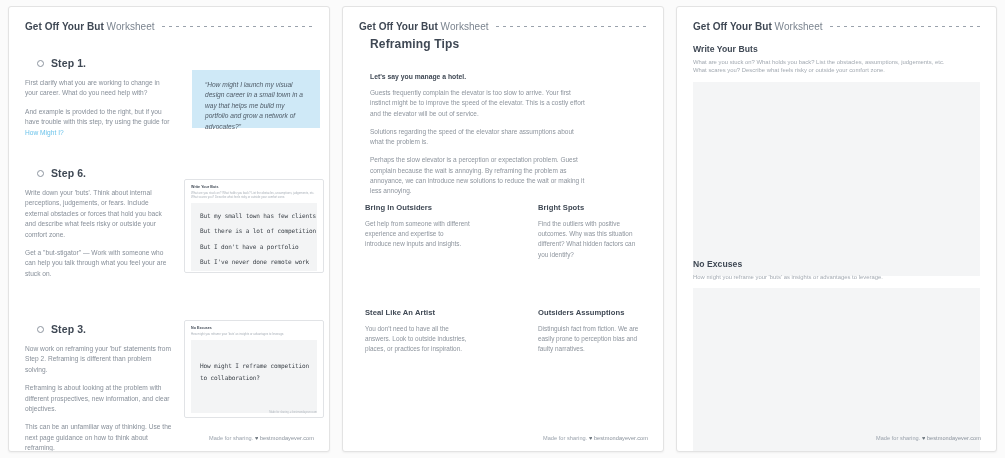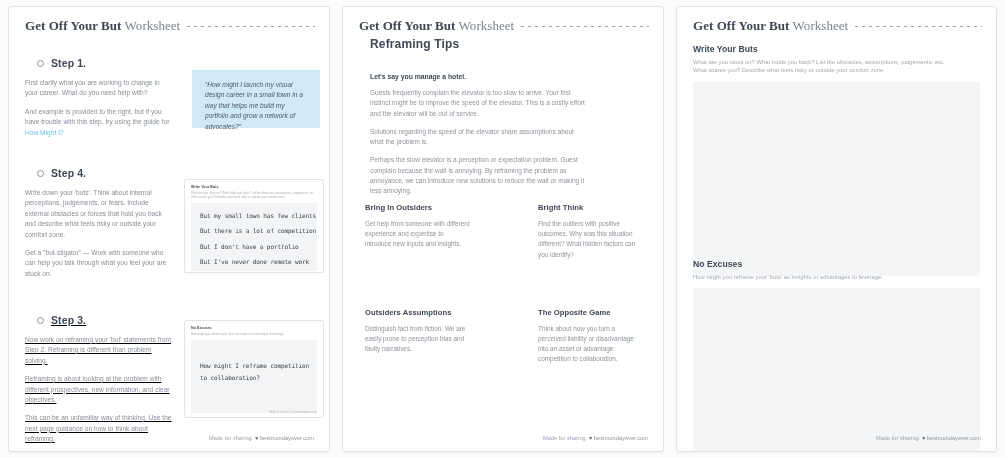--- a/index.html
+++ b/index.html
@@ -34,26 +34,25 @@
   .pg-header {
     position: absolute;
     top: 13px;
     left: 16px;
     right: 14px;
     display: flex;
     align-items: center;
     height: 12px;
   }
   .pg-header .brand {
-    font-size: 13px;
+    font-size: 10px;
     font-weight: bold;
     color: #3f4854;
     white-space: nowrap;
     letter-spacing: 0.05px;
-    font-family: Liberation Serif, serif;
   }
   .pg-header .brand .light {
     font-weight: normal;
     color: #7b848f;
   }
   .dots {
     flex: 1;
     height: 1px;
     margin-left: 7px;
     margin-top: 1px;
@@ -285,40 +284,40 @@
       </div>
     </div>
 
     <div class="quote-box">
       <p>“How might I launch my visual design career in a small town in a way that helps me build my portfolio and grow a network of advocates?”</p>
     </div>
 
     <div class="step-block" style="top:160px;">
       <div class="step-head">
         <span class="step-circle"></span>
-        <span class="step-title">Step 4.</span>
+        <span class="step-title">Step 6.</span>
       </div>
       <div class="step-body">
         <p>Write down your 'buts'. Think about internal perceptions, judgements, or fears. Include external obstacles or forces that hold you back and describe what feels risky or outside your comfort zone.</p>
         <p>Get a "but-stigator" — Work with someone who can help you talk through what you feel your are stuck on.</p>
       </div>
     </div>
 
     <div class="mini-card" id="card-step2">
       <div class="mc-title">Write Your Buts</div>
       <div class="mc-sub">What are you stuck on? What holds you back? List the obstacles, assumptions, judgements, etc. What scares you? Describe what feels risky or outside your comfort zone.</div>
       <div class="mc-field">
         <div class="mc-line">But my small town has few clients</div>
         <div class="mc-line">But there is a lot of competition</div>
         <div class="mc-line">But I don't have a portfolio</div>
         <div class="mc-line">But I've never done remote work</div>
       </div>
     </div>
 
-    <div class="step-block" style="top:307px;text-decoration:underline;">
+    <div class="step-block" style="top:316px;">
       <div class="step-head">
         <span class="step-circle"></span>
         <span class="step-title">Step 3.</span>
       </div>
       <div class="step-body">
         <p>Now work on reframing your 'but' statements from Step 2. Reframing is different than problem solving.</p>
         <p>Reframing is about looking at the problem with different prospectives, new information, and clear objectives.</p>
         <p>This can be an unfamiliar way of thinking. Use the next page guidance on how to think about reframing.</p>
       </div>
     </div>
@@ -357,30 +356,30 @@
       <p>Solutions regarding the speed of the elevator share assumptions about what the problem is.</p>
       <p>Perhaps the slow elevator is a perception or expectation problem. Guest complain because the wait is annoying. By reframing the problem as annoyance, we can introduce new solutions to reduce the wait or making it less annoying.</p>
     </div>
 
     <div class="tips-grid">
       <div class="tip">
         <h5>Bring In Outsiders</h5>
         <p>Get help from someone with different experience and expertise to introduce new inputs and insights.</p>
       </div>
       <div class="tip">
-        <h5>Bright Think</h5>
+        <h5>Bright Spots</h5>
         <p>Find the outliers with positive outcomes. Why was this situation different? What hidden factors can you identify?</p>
+      </div>
+      <div class="tip">
+        <h5>Steal Like An Artist</h5>
+        <p>You don't need to have all the answers. Look to outside industries, places, or practices for inspiration.</p>
       </div>
       <div class="tip">
         <h5>Outsiders Assumptions</h5>
         <p>Distinguish fact from fiction. We are easily prone to perception bias and faulty narratives.</p>
-      </div>
-      <div class="tip">
-        <h5>The Opposite Game</h5>
-        <p>Think about how you turn a perceived liability or disadvantage into an asset or advantage: competition to collaboration.</p>
       </div>
     </div>
 
     <div class="pg-footer">
       <span>Made for sharing.</span>
       <span class="heart">♥</span>
       <span class="site">bestmondayever.com</span>
     </div>
   </div>
 

